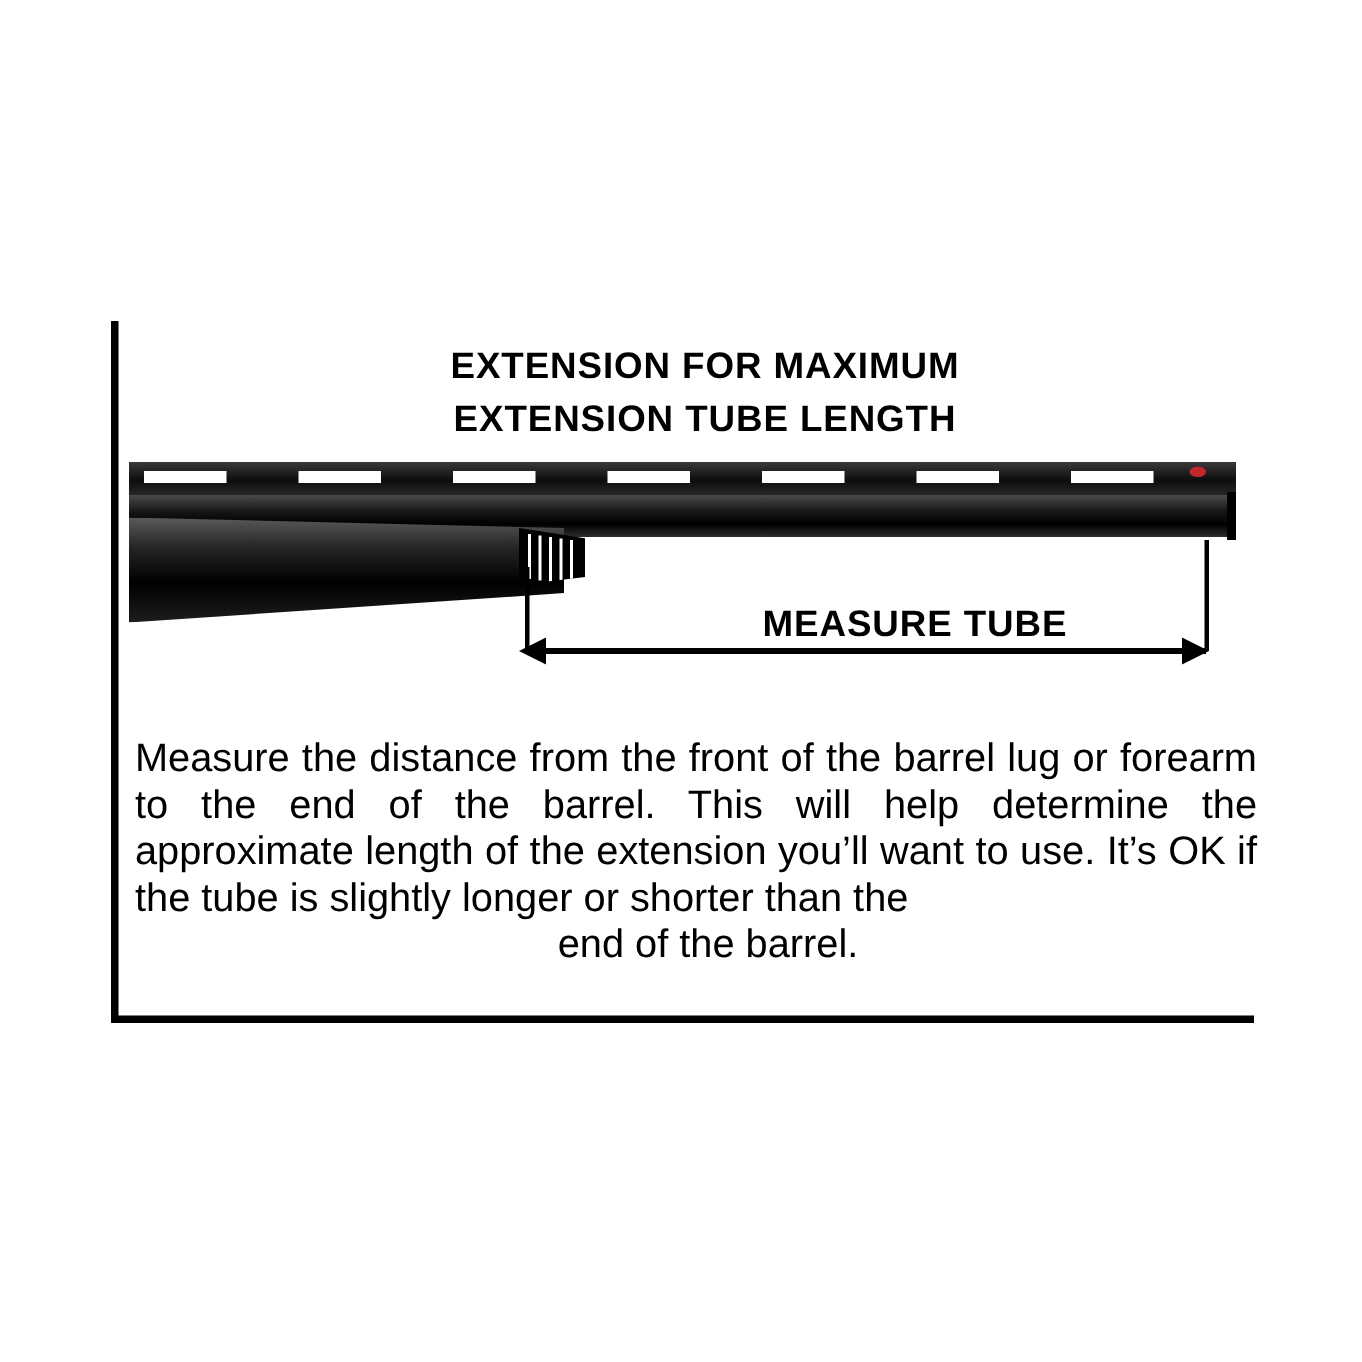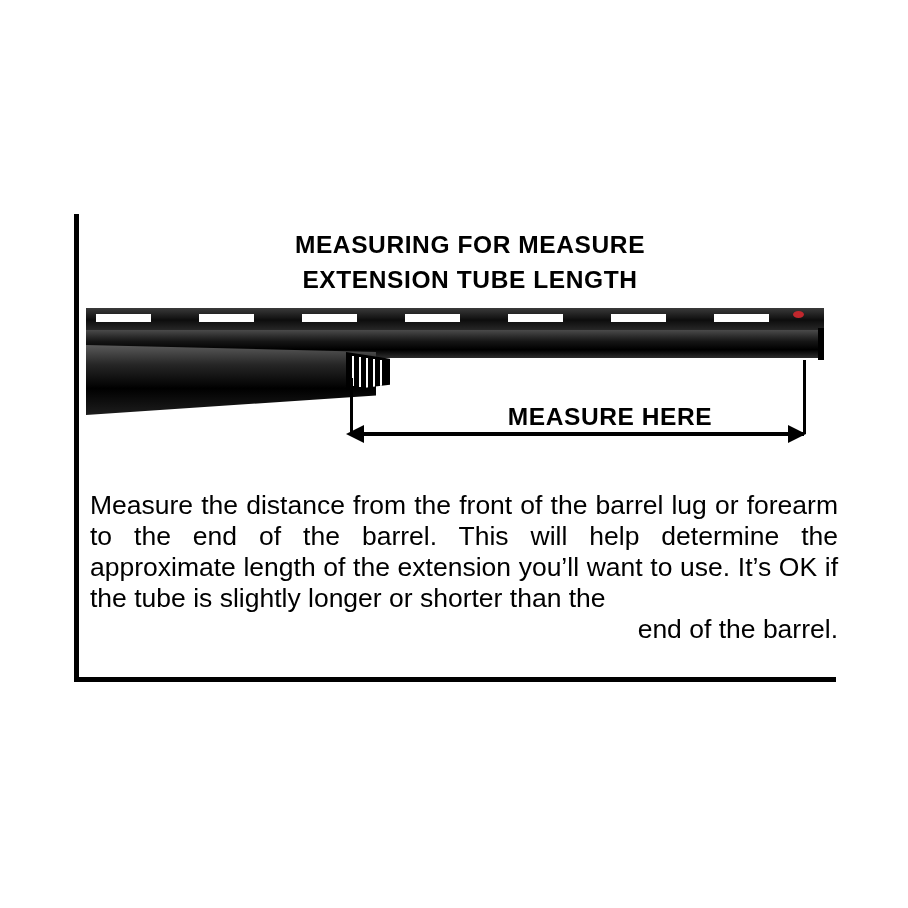--- a/index.html
+++ b/index.html
@@ -194,33 +194,33 @@
     position: absolute;
     left: 90px;
     top: 490px;
     width: 748px;
     font-size: 26.5px;
     line-height: 31px;
     text-align: justify;
     color: #000;
   }
   .body-copy .last-line {
-    text-align: right;
+    text-align: center;
     margin-left: 16px;
   }
 </style>
 </head>
 <body>
 
 <div id="page">
 
   <div class="frame-left"></div>
   <div class="frame-bottom"></div>
 
-  <div class="heading line1">MEASURING FOR MEASURE</div>
+  <div class="heading line1">EXTENSION FOR MAXIMUM</div>
   <div class="heading line2">EXTENSION TUBE LENGTH</div>
 
   <div class="gun">
 
     <div class="rib">
       <div class="rib-slot" style="left:10px;"></div>
       <div class="rib-slot" style="left:113px;"></div>
       <div class="rib-slot" style="left:216px;"></div>
       <div class="rib-slot" style="left:319px;"></div>
       <div class="rib-slot" style="left:422px;"></div>
@@ -236,21 +236,21 @@
     <div class="forearm-cap">
       <div class="knurl" style="left:6px;  top:4px;  height:30px;"></div>
       <div class="knurl" style="left:13px; top:5px;  height:30px;"></div>
       <div class="knurl" style="left:20px; top:6px;  height:30px;"></div>
       <div class="knurl" style="left:27px; top:7px;  height:29px;"></div>
       <div class="knurl" style="left:34px; top:8px;  height:28px;"></div>
     </div>
 
   </div>
 
-  <div class="measure-label">MEASURE HERE</div>
+  <div class="measure-label">MEASURE TUBE</div>
   <div class="ext-left"></div>
   <div class="ext-right"></div>
   <div class="arrow-left"></div>
   <div class="dim-line"></div>
   <div class="arrow-right"></div>
 
   <div class="body-copy">
     <span>Measure the distance from the front of the barrel lug or forearm to the end of the barrel. This will help determine the approximate length of the extension you’ll want to use. It’s OK if the tube is slightly longer or shorter than the</span>
     <div class="last-line">end of the barrel.</div>
   </div>

